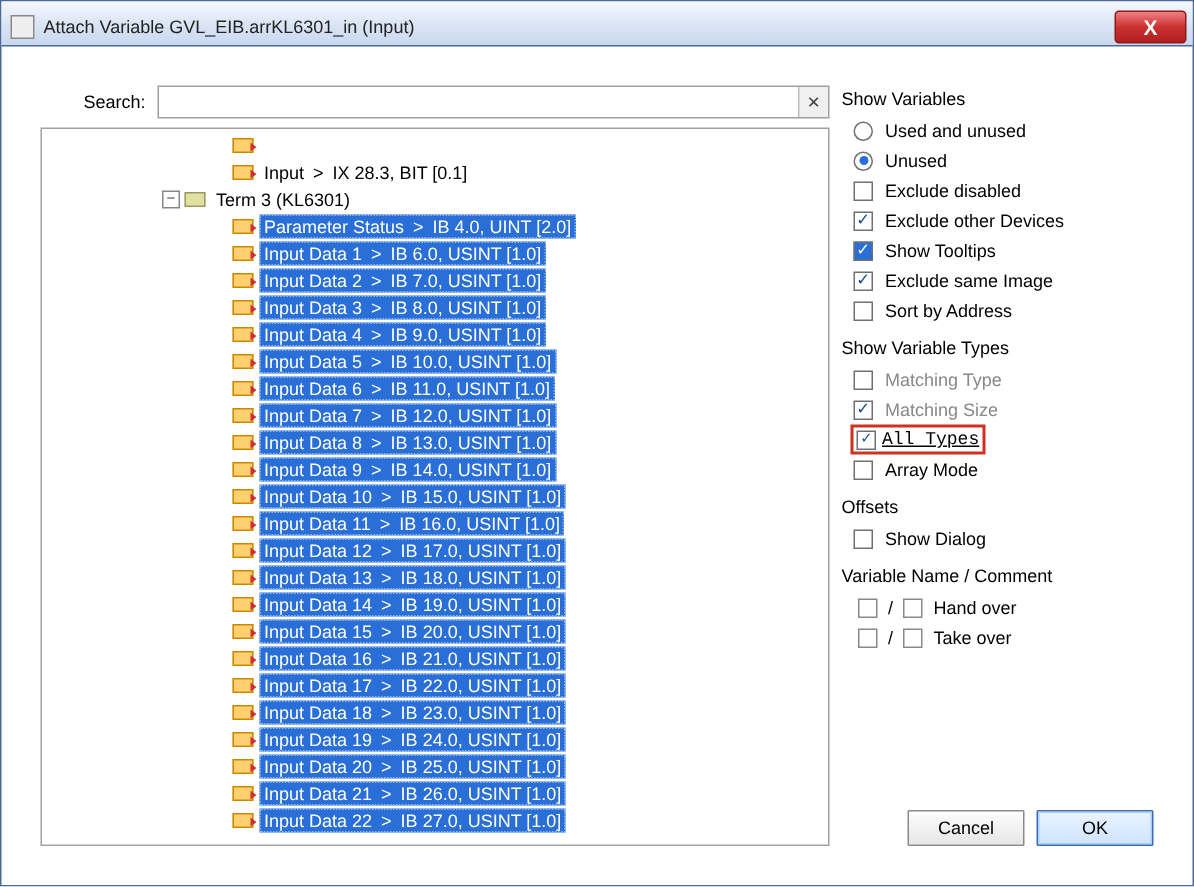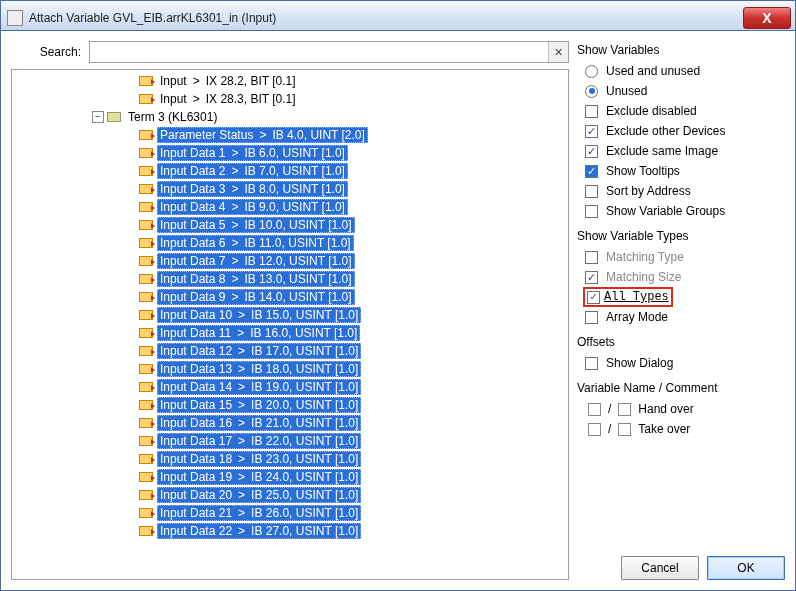--- a/index.html
+++ b/index.html
@@ -48,21 +48,21 @@
     border-radius: 3px;
     color: #fff;
     font-weight: bold;
     display: flex;
     align-items: center;
     justify-content: center;
     font-size: 14px;
   }
   .dialog-body {
     flex: 1;
-    padding: 10px;
+    padding: 26px;
     display: flex;
     gap: 8px;
     overflow: hidden;
   }
   .left-pane {
     flex: 1;
     display: flex;
     flex-direction: column;
     min-width: 0;
   }
@@ -280,21 +280,20 @@
           <div class="search-clear">✕</div>
         </div>
       </div>
 
       <div class="tree-pane" id="tree-pane">
 
       <div class="tree-row">
             <span class="tree-indent" style="width: 108px;"></span>
             <span class="expander hidden"></span>
             <span class="tree-icon"></span>
-            <span class="tree-label">Input<span class="arrow">&gt;</span>IX 28.2, BIT [0.1]</span>
           </div>
           <div class="tree-row">
             <span class="tree-indent" style="width: 108px;"></span>
             <span class="expander hidden"></span>
             <span class="tree-icon"></span>
             <span class="tree-label">Input<span class="arrow">&gt;</span>IX 28.3, BIT [0.1]</span>
           </div>
           <div class="tree-row">
             <span class="tree-indent" style="width: 76px;"></span>
             <span class="expander">−</span>
@@ -454,34 +453,30 @@
       </div>
       <div class="opt-row">
         <span class="chk-indicator"></span>
         <span>Exclude disabled</span>
       </div>
       <div class="opt-row">
         <span class="chk-indicator checked"></span>
         <span>Exclude other Devices</span>
       </div>
       <div class="opt-row">
+        <span class="chk-indicator filled checked"></span>
+        <span>Show Tooltips</span>
+      </div>
+      <div class="opt-row">
         <span class="chk-indicator checked"></span>
         <span>Exclude same Image</span>
       </div>
       <div class="opt-row">
-        <span class="chk-indicator filled checked"></span>
-        <span>Show Tooltips</span>
-      </div>
-      <div class="opt-row">
         <span class="chk-indicator"></span>
         <span>Sort by Address</span>
-      </div>
-      <div class="opt-row">
-        <span class="chk-indicator"></span>
-        <span>Show Variable Groups</span>
       </div>
 
       <div class="spacer"></div>
       <div class="group-title">Show Variable Types</div>
       <div class="opt-row disabled">
         <span class="chk-indicator"></span>
         <span>Matching Type</span>
       </div>
       <div class="opt-row disabled">
         <span class="chk-indicator checked"></span>

